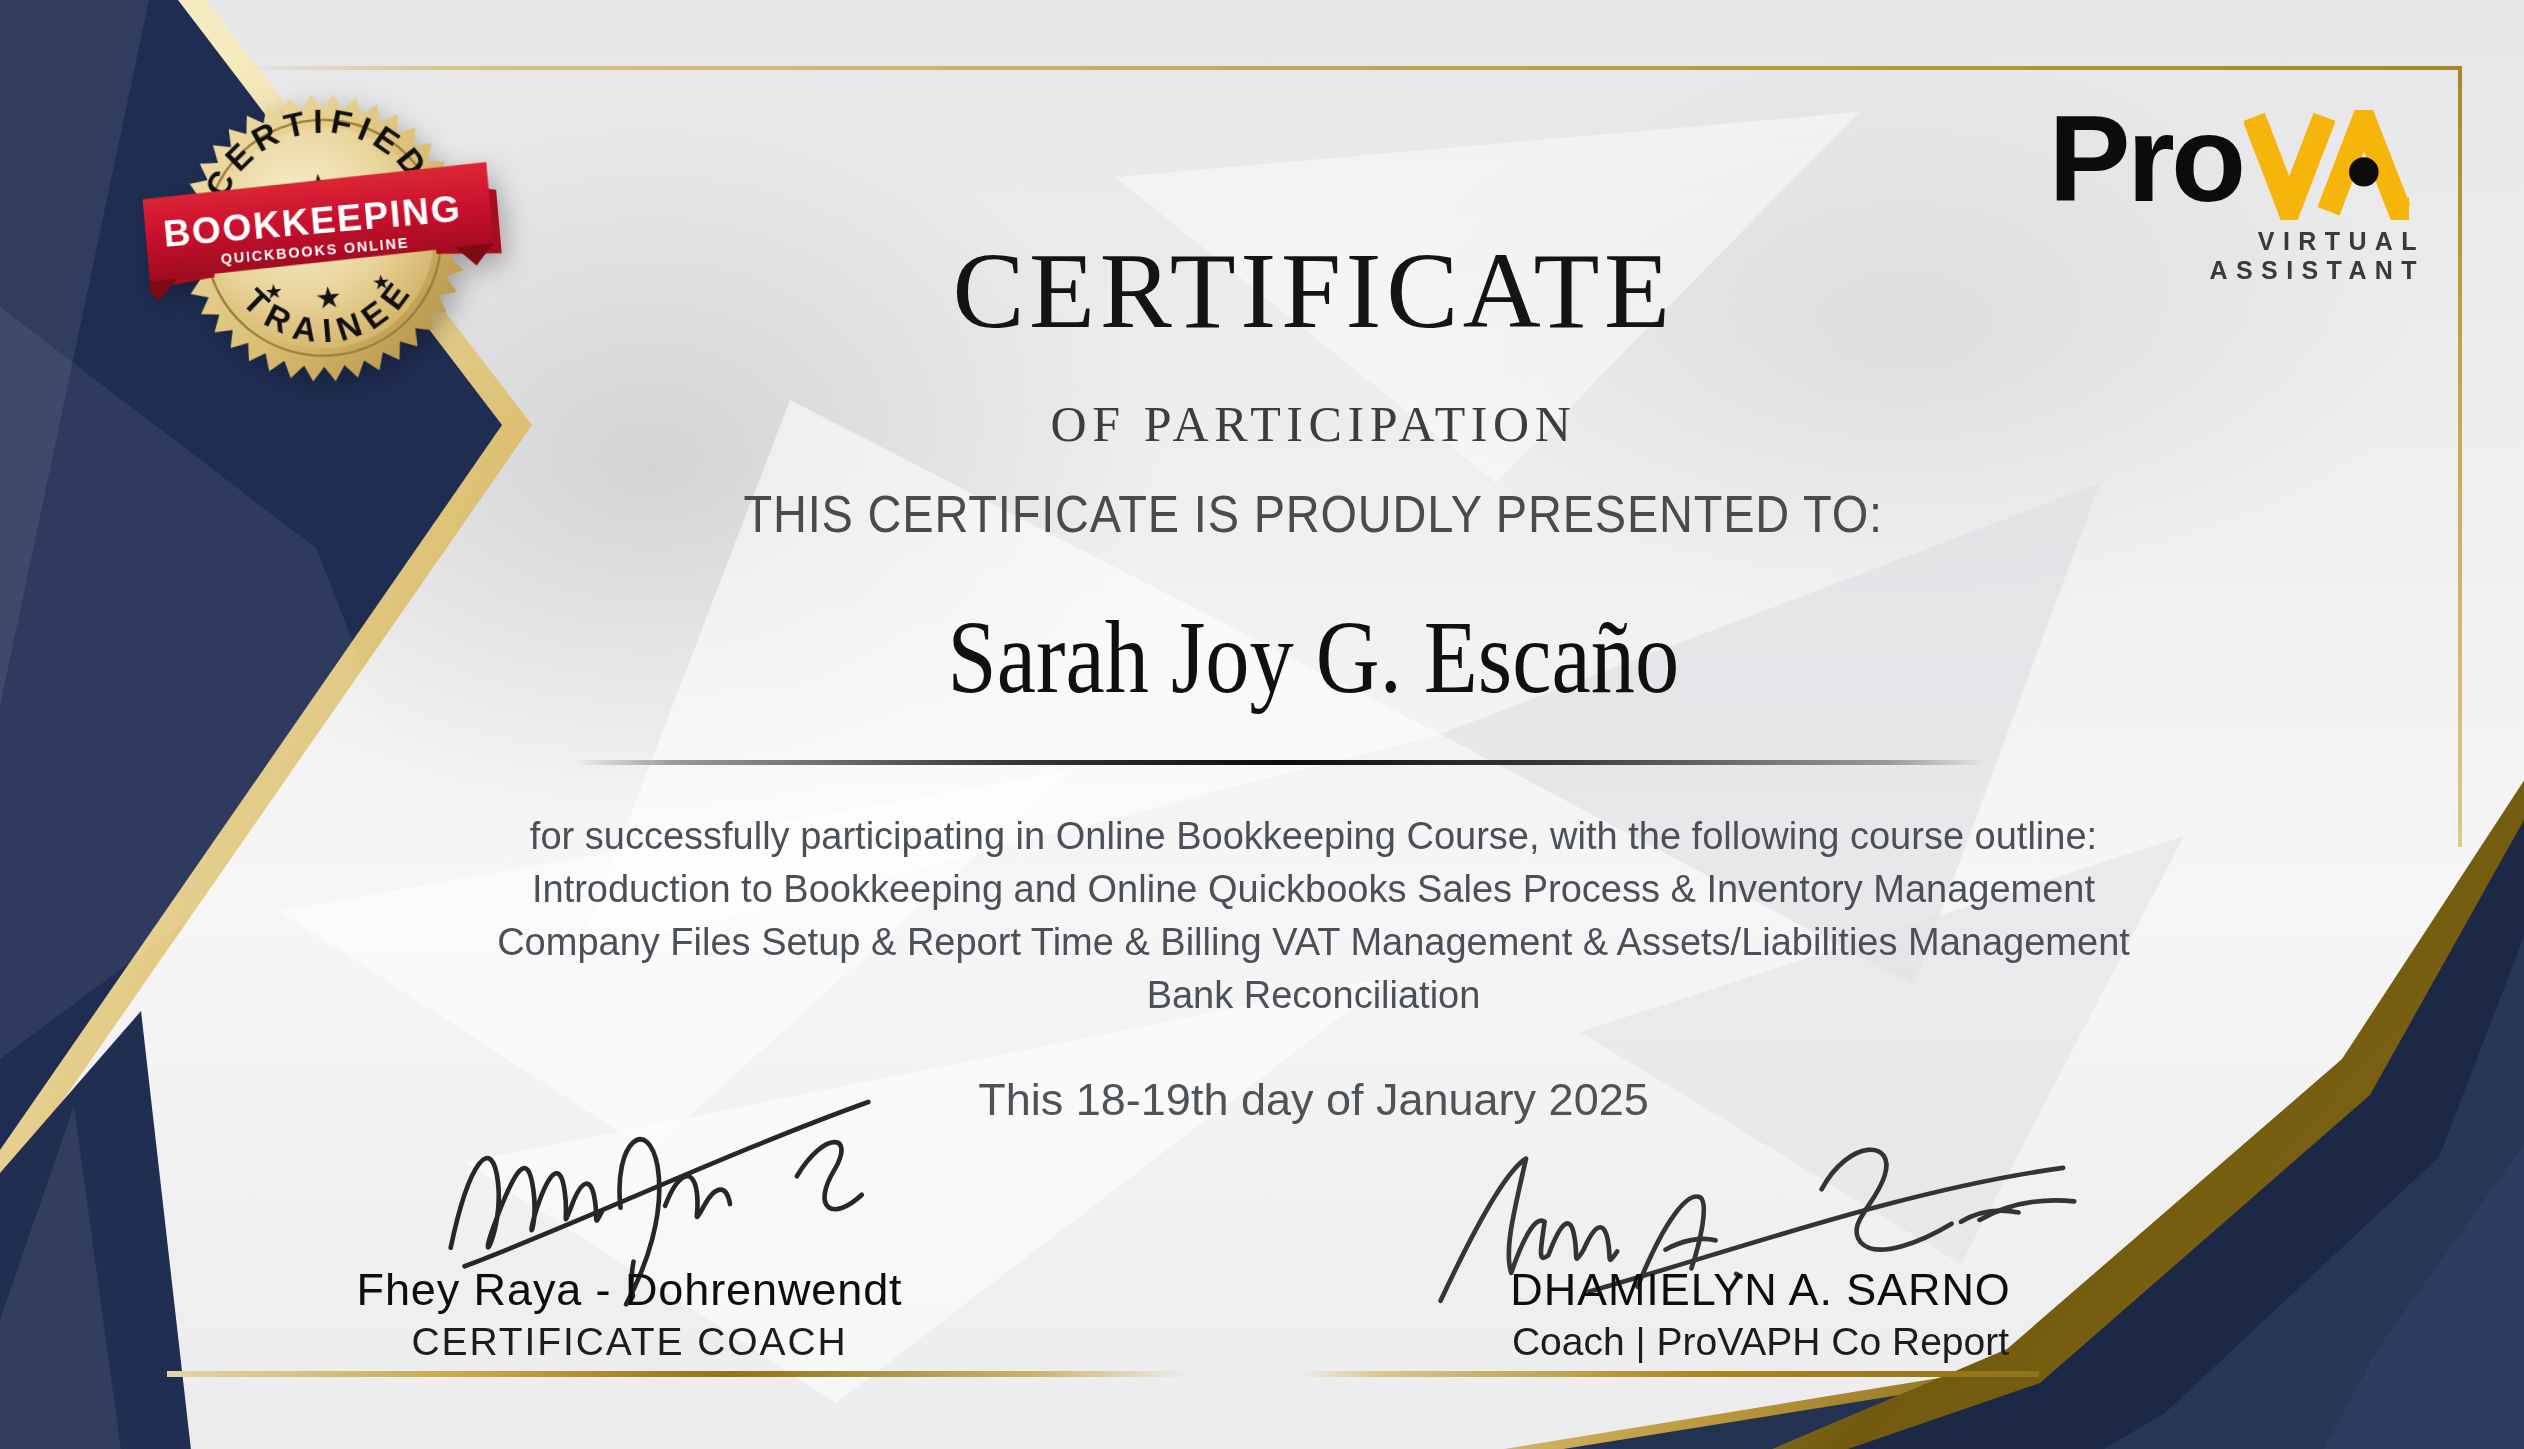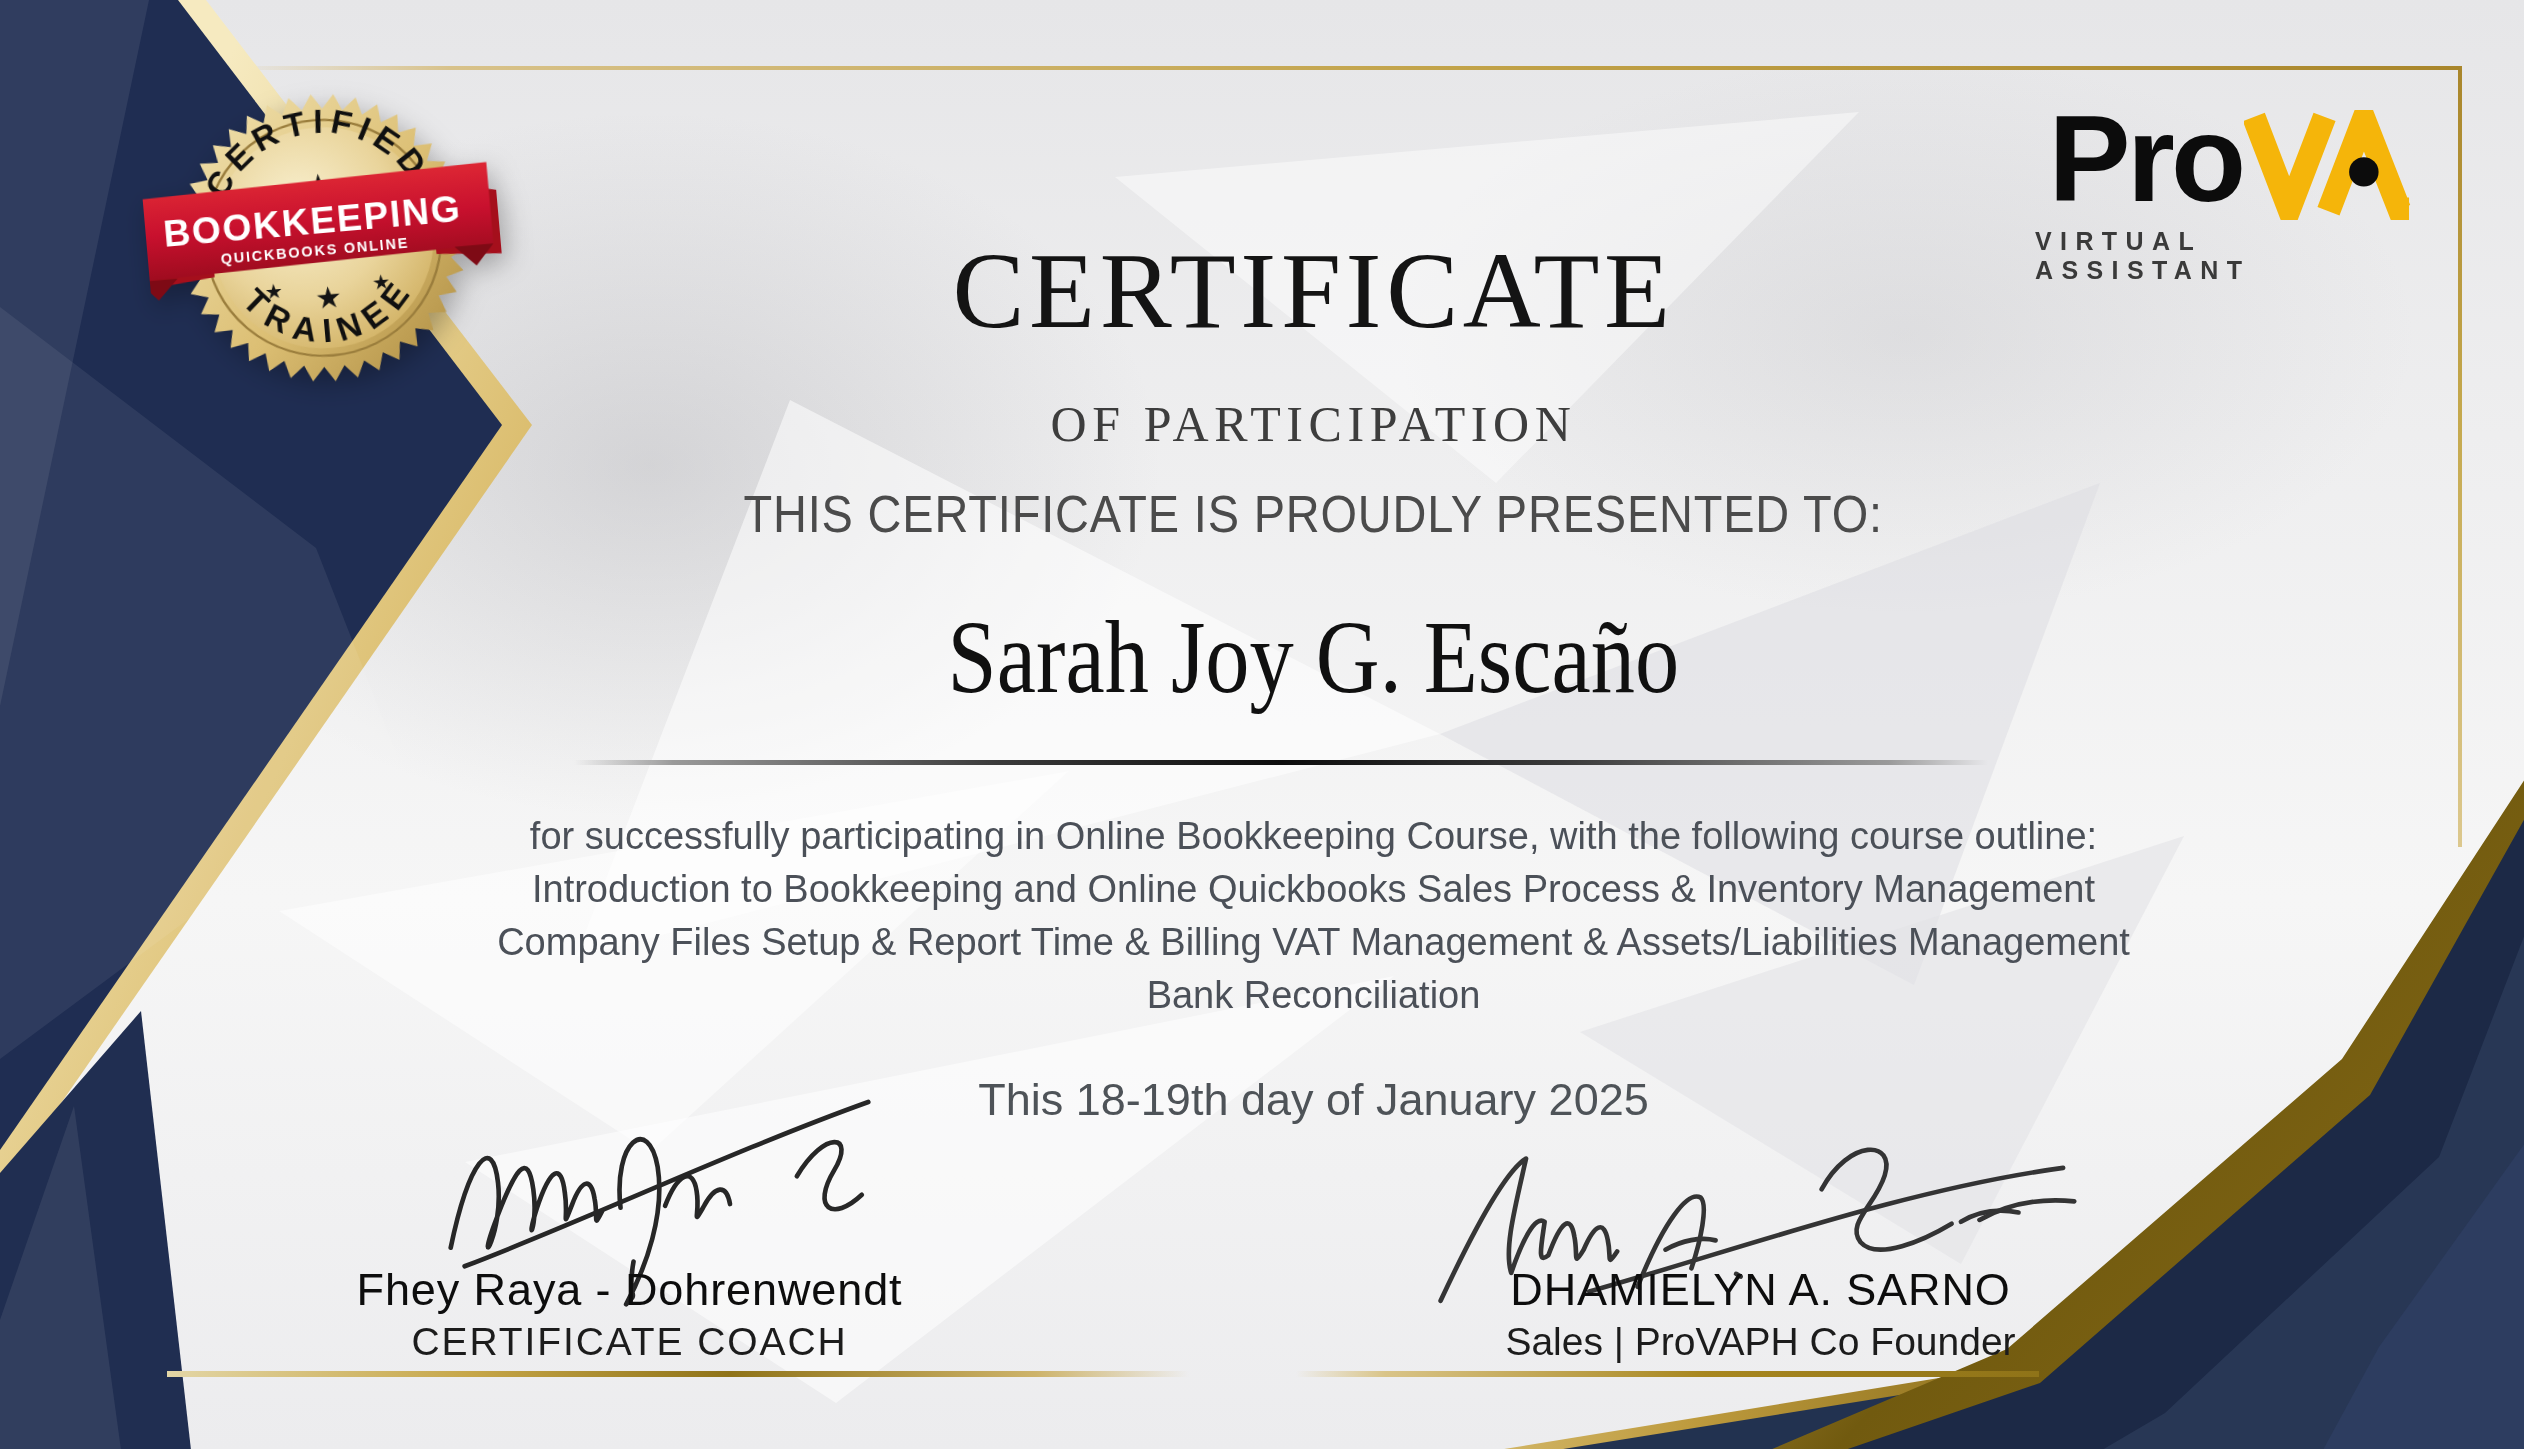--- a/index.html
+++ b/index.html
@@ -64,21 +64,21 @@
   .signer-left{left:258px;}
   .signer-right{left:1389px;}
   .signer-name{position:absolute;top:1264px;width:100%;font-size:45px;font-weight:400;color:#0d0d0d;letter-spacing:0.9px;}
   .signer-role{position:absolute;top:1320px;width:100%;font-size:39px;font-weight:400;color:#1c1c1c;}
   .role-caps{letter-spacing:1.9px;}
   .sig-svg{position:absolute;}
   
   .seal{left:147px;top:65px;width:353px;height:353px;transform:rotate(-5deg);
     filter:drop-shadow(5.6px 9.3px 13px rgba(0,0,0,.28));}
   
-  .logo{left:2035px;top:82px;width:390px;text-align:left;}
+  .logo{left:2035px;top:82px;width:390px;text-align:right;}
   .logo-row{display:flex;align-items:flex-end;justify-content:center;gap:1.9px;height:138px;}
   .logo-pro{font-size:123px;font-weight:800;letter-spacing:-3.7px;color:#0c0c0c;line-height:1;}
   .logo-tag{margin-top:7.4px;font-size:25px;font-weight:600;letter-spacing:8.4px;color:#3a3a3a;}
   .logo-web{margin-top:3.7px;font-size:39px;font-weight:700;letter-spacing:0px;color:#222;}
 </style>
 </head>
 <body>
 
 <div class="stage">
 
@@ -147,21 +147,21 @@
       <path d="M262,160 C280,150 300,146 316,150"></path>
       <path d="M338,186 l5,3"></path>
       <path d="M430,95 C460,40 510,42 498,80 C488,112 456,132 472,152 C490,172 540,150 570,132"></path>
       <path d="M580,130 C600,118 622,116 642,120"></path>
       <path d="M180,205 C340,160 520,95 690,72"></path>
       <path d="M600,128 C632,110 664,104 702,108"></path>
     </g>
   </svg>
   <div class="signer signer-right">
     <div class="signer-name">DHAMIELYN A. SARNO</div>
-    <div class="signer-role">Sales | ProVAPH Co Founder</div>
+    <div class="signer-role">Coach | ProVAPH Co Report</div>
   </div>
 
   <svg class="abs seal" viewBox="0 0 380 380">
     <defs>
       <linearGradient id="gBurst" x1="0" y1="0" x2="1" y2="1">
         <stop offset="0" stop-color="#f2e4b4"></stop>
           <stop offset=".55" stop-color="#dcbf74"></stop>
           <stop offset="1" stop-color="#a9873c"></stop>
       </linearGradient>
       <radialGradient id="gInner" cx=".4" cy=".35" r=".75">

